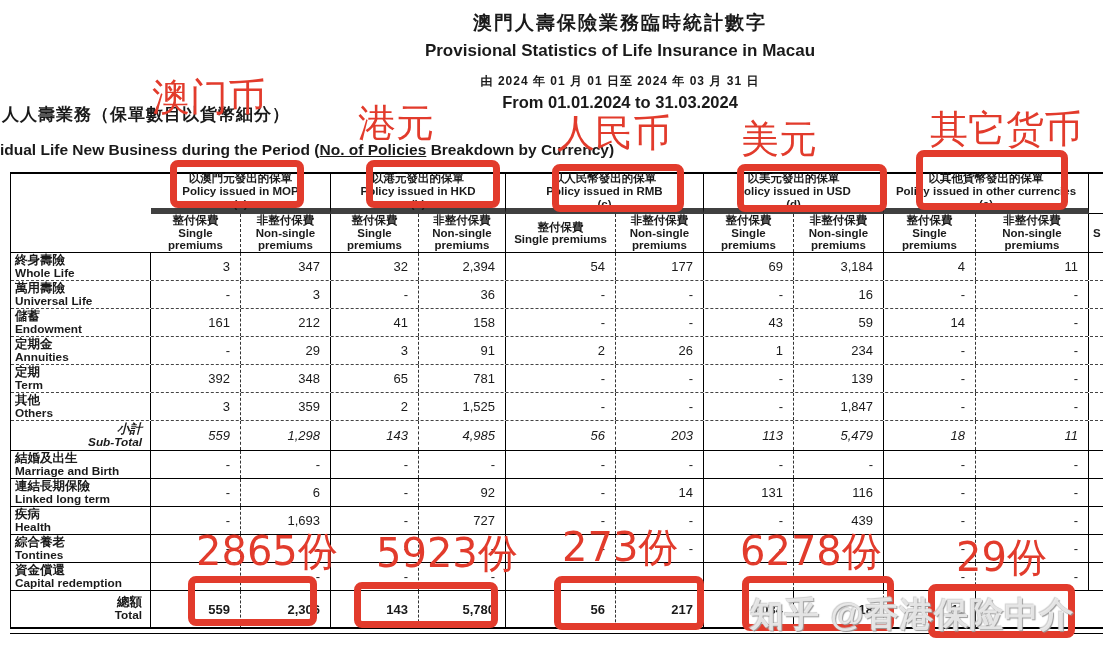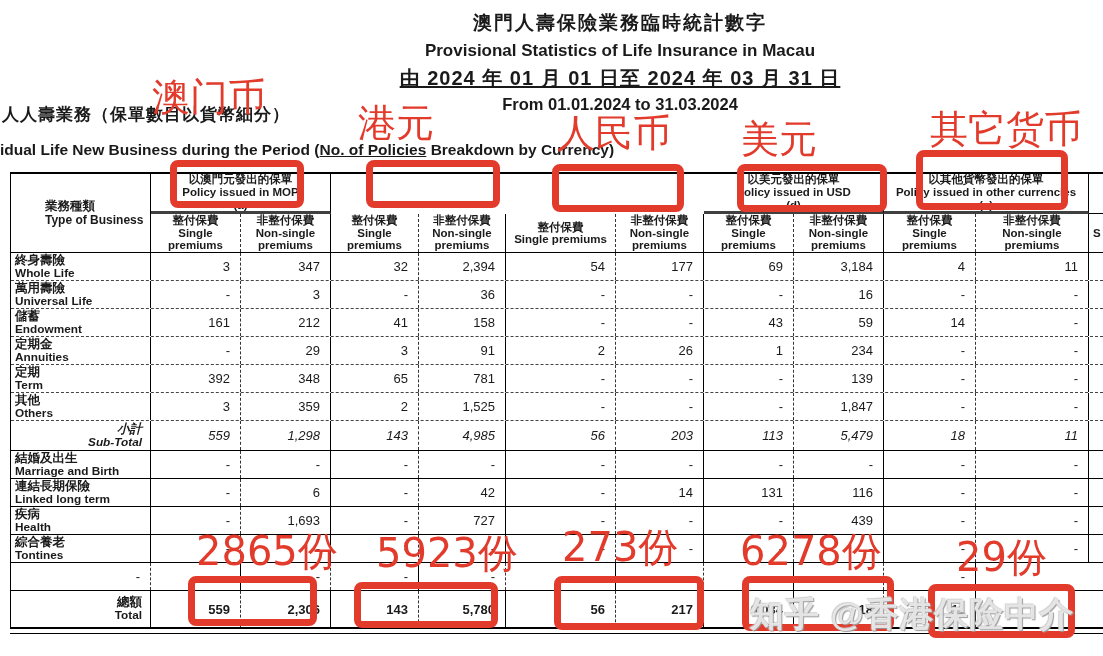--- a/index.html
+++ b/index.html
@@ -5,33 +5,33 @@
   :root { --red:#e23b2c; --cols: 140px 90px 90px 88px 87px 110px 88px 90px 90px 92px 113px 15px; }
   * { box-sizing:border-box; margin:0; padding:0; }
   body { width:1103px; height:656px; background:#fff; overflow:hidden;
          font-family:"Liberation Sans","DejaVu Sans",sans-serif; color:#1a1a1a; }
   .page { position:relative; width:1103px; height:656px; overflow:hidden; background:#fff;border-radius:11px; }
 
   
   .title-block { position:absolute; left:250px; top:10px; width:740px; text-align:center; font-weight:bold; }
   .t-zh  { font-size:19px; letter-spacing:2px; }
   .t-en  { font-size:17px; margin-top:5px; }
-  .t-zh2 { font-size:20px; margin-top:4px; letter-spacing:1px;text-decoration:underline; }
+  .t-zh2 { font-size:12px; margin-top:12px; letter-spacing:1px; }
   .t-en2 { font-size:16.5px; margin-top:3px; }
   .sub-zh { position:absolute; left:-16px; top:103px; font-size:17px; font-weight:bold; letter-spacing:1px; white-space:nowrap; }
   .sub-en { position:absolute; left:0px; top:141px; font-size:15.5px; font-weight:bold; white-space:nowrap; }
   .sub-en .u { text-decoration:underline; }
 
   
   .table { position:absolute; left:10px; top:172px; width:1093px; border-top:2px solid #000; border-left:1.5px solid #000; background:#fff; }
   .thead { display:grid; grid-template-columns:var(--cols); grid-template-rows:40px 38px; border-bottom:1.2px solid #000; }
   .th-label { grid-column:1; grid-row:1/3; border-right:1.2px solid #000; display:flex; flex-direction:column; justify-content:center; padding-left:34px; font-weight:bold; line-height:14px; }
   .th-label .zh { font-size:12.5px; } .th-label .en { font-size:12px; }
   .th-group { grid-row:1; display:flex; flex-direction:column; align-items:center; justify-content:center; text-align:center;
-              font-weight:bold; font-size:11.5px; line-height:13px; border-right:1.2px solid #000; border-bottom:3px solid #404040; }
+              font-weight:bold; font-size:11.5px; line-height:13px; border-right:1.2px solid #000; border-bottom:6px solid #404040; }
   .th-sub { grid-row:2; display:flex; flex-direction:column; justify-content:center; text-align:center; font-weight:bold; font-size:11.5px; line-height:12.5px; }
   .th-sliver1 { grid-row:1; grid-column:12; border-bottom:1px solid #000; }
   .th-sliver2 { grid-row:2; grid-column:12; display:flex; align-items:center; padding-left:4px; font-size:11.5px; font-weight:bold; }
   .dashR { border-right:1px dashed #333; }
   .solidR { border-right:1.2px solid #000; }
 
   .trow { display:grid; grid-template-columns:var(--cols); height:28px; }
   .trow.subtotal { height:30px; } .trow.total { height:38px; border-bottom:2px solid #000; }
   .trow.dashB { border-bottom:1px dashed #444; }
   .trow.solidB { border-bottom:1.2px solid #000; }
@@ -70,28 +70,34 @@
     <div class="t-en">Provisional Statistics of Life Insurance in Macau</div>
     <div class="t-zh2">由 2024 年 01 月 01 日至 2024 年 03 月 31 日</div>
     <div class="t-en2">From 01.01.2024 to 31.03.2024</div>
   </div>
 
   <div class="sub-zh">個人人壽業務（保單數目以貨幣細分）</div>
   <div class="sub-en"><span>idual Life New Business during the Period (</span><span class="u">No. of Policies</span><span> Breakdown by Currency)</span></div>
 
   <div class="table">
     <div class="thead">
-        <div class="th-label">
-          <div class="zh">業務種類</div>
-          <div class="en">Type of Business</div>
-        </div>
         <div class="th-group" style="grid-column: 2 / span 2;">
           <div class="zh">以澳門元發出的保單</div>
           <div class="en">Policy issued in MOP</div>
           <div>(a)</div>
+        </div>
+        <div class="th-group" style="grid-column: 4 / span 2;">
+          <div class="zh">以港元發出的保單</div>
+          <div class="en">Policy issued in HKD</div>
+          <div>(b)</div>
+        </div>
+        <div class="th-group" style="grid-column: 6 / span 2;">
+          <div class="zh">以人民幣發出的保單</div>
+          <div class="en">Policy issued in RMB</div>
+          <div>(c)</div>
         </div>
         <div class="th-group" style="grid-column: 10 / span 2;">
           <div class="zh">以其他貨幣發出的保單</div>
           <div class="en">Policy issued in other currencies</div>
           <div>(e)</div>
         </div>
         <div class="th-group" style="grid-column: 8 / span 2;">
           <div class="zh">以美元發出的保單</div>
           <div class="en">Policy issued in USD</div>
           <div>(d)</div>
@@ -277,21 +283,21 @@
           <div class="cell"></div>
         </div>
         <div class="trow solidB">
           <div class="cell label">
             <div class="zh">連結長期保險</div>
             <div class="en">Linked long term</div>
           </div>
           <div class="cell num dashR">-</div>
           <div class="cell num solidR">6</div>
           <div class="cell num dashR">-</div>
-          <div class="cell num solidR">42</div>
+          <div class="cell num solidR">92</div>
           <div class="cell num dashR">-</div>
           <div class="cell num solidR">14</div>
           <div class="cell num dashR">131</div>
           <div class="cell num solidR">116</div>
           <div class="cell num dashR">-</div>
           <div class="cell num solidR">-</div>
           <div class="cell"></div>
         </div>
         <div class="trow solidB">
           <div class="cell label">
@@ -321,20 +327,24 @@
           <div class="cell num solidR">-</div>
           <div class="cell num dashR">-</div>
           <div class="cell num solidR">-</div>
           <div class="cell num dashR">-</div>
           <div class="cell num solidR">-</div>
           <div class="cell num dashR">-</div>
           <div class="cell num solidR">-</div>
           <div class="cell"></div>
         </div>
         <div class="trow solidB">
+          <div class="cell label">
+            <div class="zh">資金償還</div>
+            <div class="en">Capital redemption</div>
+          </div>
           <div class="cell num dashR">-</div>
           <div class="cell num solidR">-</div>
           <div class="cell num dashR">-</div>
           <div class="cell num solidR">-</div>
           <div class="cell num dashR">-</div>
           <div class="cell num solidR">-</div>
           <div class="cell num dashR">-</div>
           <div class="cell num solidR">-</div>
           <div class="cell num dashR">-</div>
           <div class="cell num solidR">-</div>

